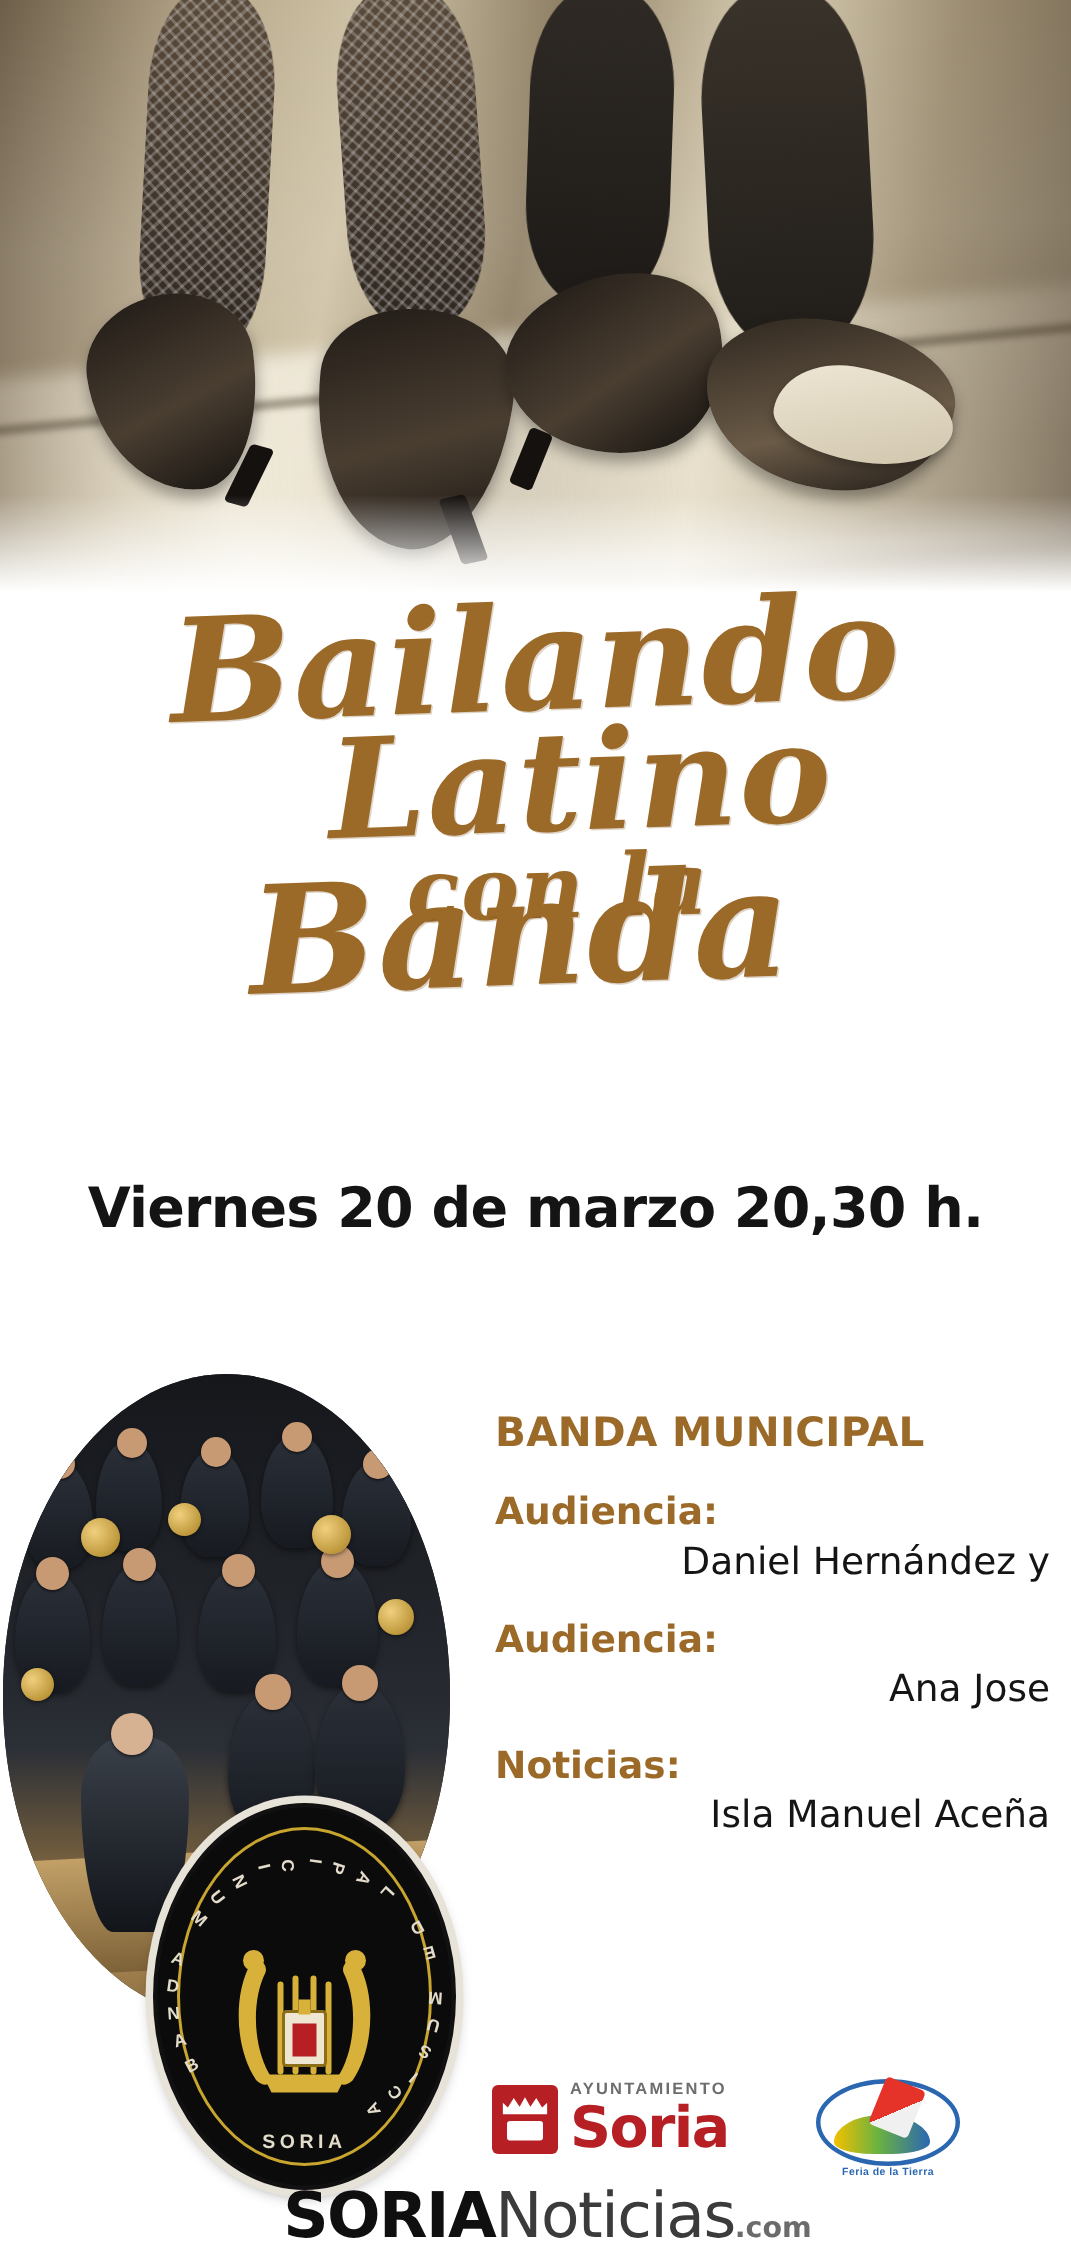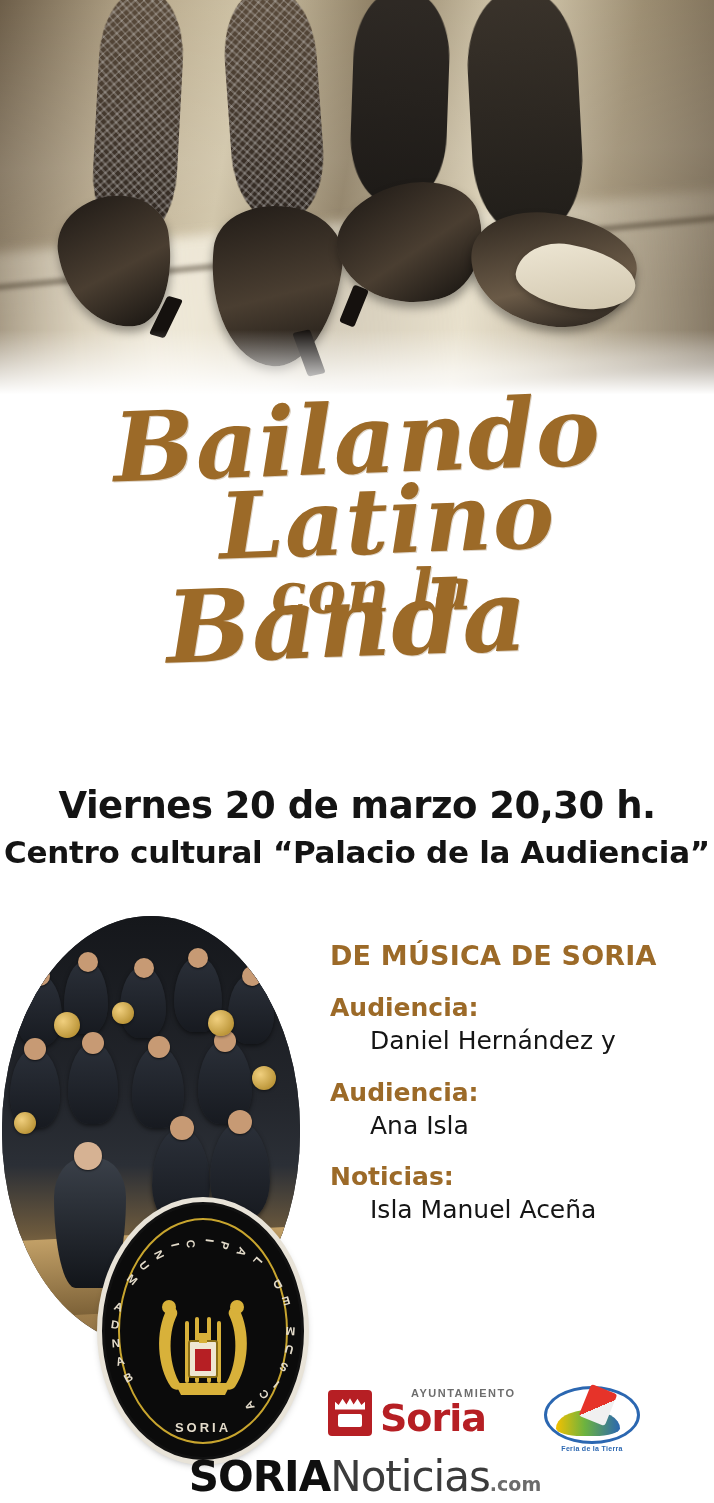--- a/index.html
+++ b/index.html
@@ -246,20 +246,21 @@
     font-weight: bold;
     font-size: 25px;
     margin-top: 22px;
   }
   .credits .person {
     color: #151515;
     font-size: 25px;
     line-height: 1.18;
     padding-left: 40px;
     margin-top: 4px;
+    text-align: right;
   }
 
   
   .logos {
     position: absolute;
     left: 320px; top: 1378px;
     width: 380px; height: 80px;
   }
   .logo-soria {
     position: absolute; left: 8px; top: 10px;
@@ -280,21 +281,20 @@
   .crown::after {
     content: "";
     position: absolute; left: 10px; bottom: 9px; right: 10px; height: 13px;
     background: #fff;
     border-radius: 2px;
   }
   .soria-words { line-height: 1; }
   .ayto {
     font-size: 11px; font-weight: bold; color: #6d6d6d; letter-spacing: 1.5px;
     font-family: "Liberation Sans", sans-serif;
-    margin-left: 31px;
   }
   .soria-big {
     font-size: 38px; font-weight: bold; color: #b61f24; letter-spacing: -1px;
     font-family: "DejaVu Sans", sans-serif;
   }
   .logo-feria {
     position: absolute; left: 218px; top: 4px;
     width: 108px; height: 72px;
   }
   .feria-ring {
@@ -361,21 +361,20 @@
   </div>
 
   <div class="title-block">
     <div class="script script-l1">Bailando</div>
     <div class="script script-l2">Latino</div>
     <div class="script script-l3">con la</div>
     <div class="script script-l4">Banda</div>
   </div>
 
   <div class="datetime">Viernes 20 de marzo 20,30 h.</div>
-  <div class="venue">Centro cultural “Palacio de la Audiencia”</div>
 
   <div class="photo-band">
     <div class="stage"></div>
     <div class="riser"></div>
 
     <div class="musician" style="left:14px;  top:58px;  width:46px; height:72px;"></div>
     <div class="musician" style="left:62px;  top:44px;  width:44px; height:74px;"></div>
     <div class="musician" style="left:118px; top:50px;  width:46px; height:72px;"></div>
     <div class="musician" style="left:172px; top:40px;  width:48px; height:76px;"></div>
     <div class="musician" style="left:226px; top:58px;  width:46px; height:70px;"></div>
@@ -452,27 +451,27 @@
       </g>
       <rect x="38" y="50" width="28" height="36" rx="2" fill="#efe6d2" stroke="#8b6f18" stroke-width="2"></rect>
       <rect x="44" y="58" width="16" height="22" fill="#b61f24"></rect>
       <rect x="48" y="42" width="8" height="10" fill="#d8b13a"></rect>
     </svg>
 
     <div class="crest-bottom">SORIA</div>
   </div>
 
   <div class="credits">
-    <div class="band-name">DE MÚSICA DE SORIA</div>
+    <div class="band-name">BANDA MUNICIPAL</div>
 
     <div class="role">Audiencia:</div>
     <div class="person">Daniel Hernández y</div>
 
     <div class="role">Audiencia:</div>
-    <div class="person">Ana Isla</div>
+    <div class="person">Ana Jose</div>
 
     <div class="role">Noticias:</div>
     <div class="person">Isla Manuel Aceña</div>
   </div>
 
   <div class="logos">
     <div class="logo-soria">
       <div class="crown"></div>
       <div class="soria-words">
         <div class="ayto">AYUNTAMIENTO</div>

